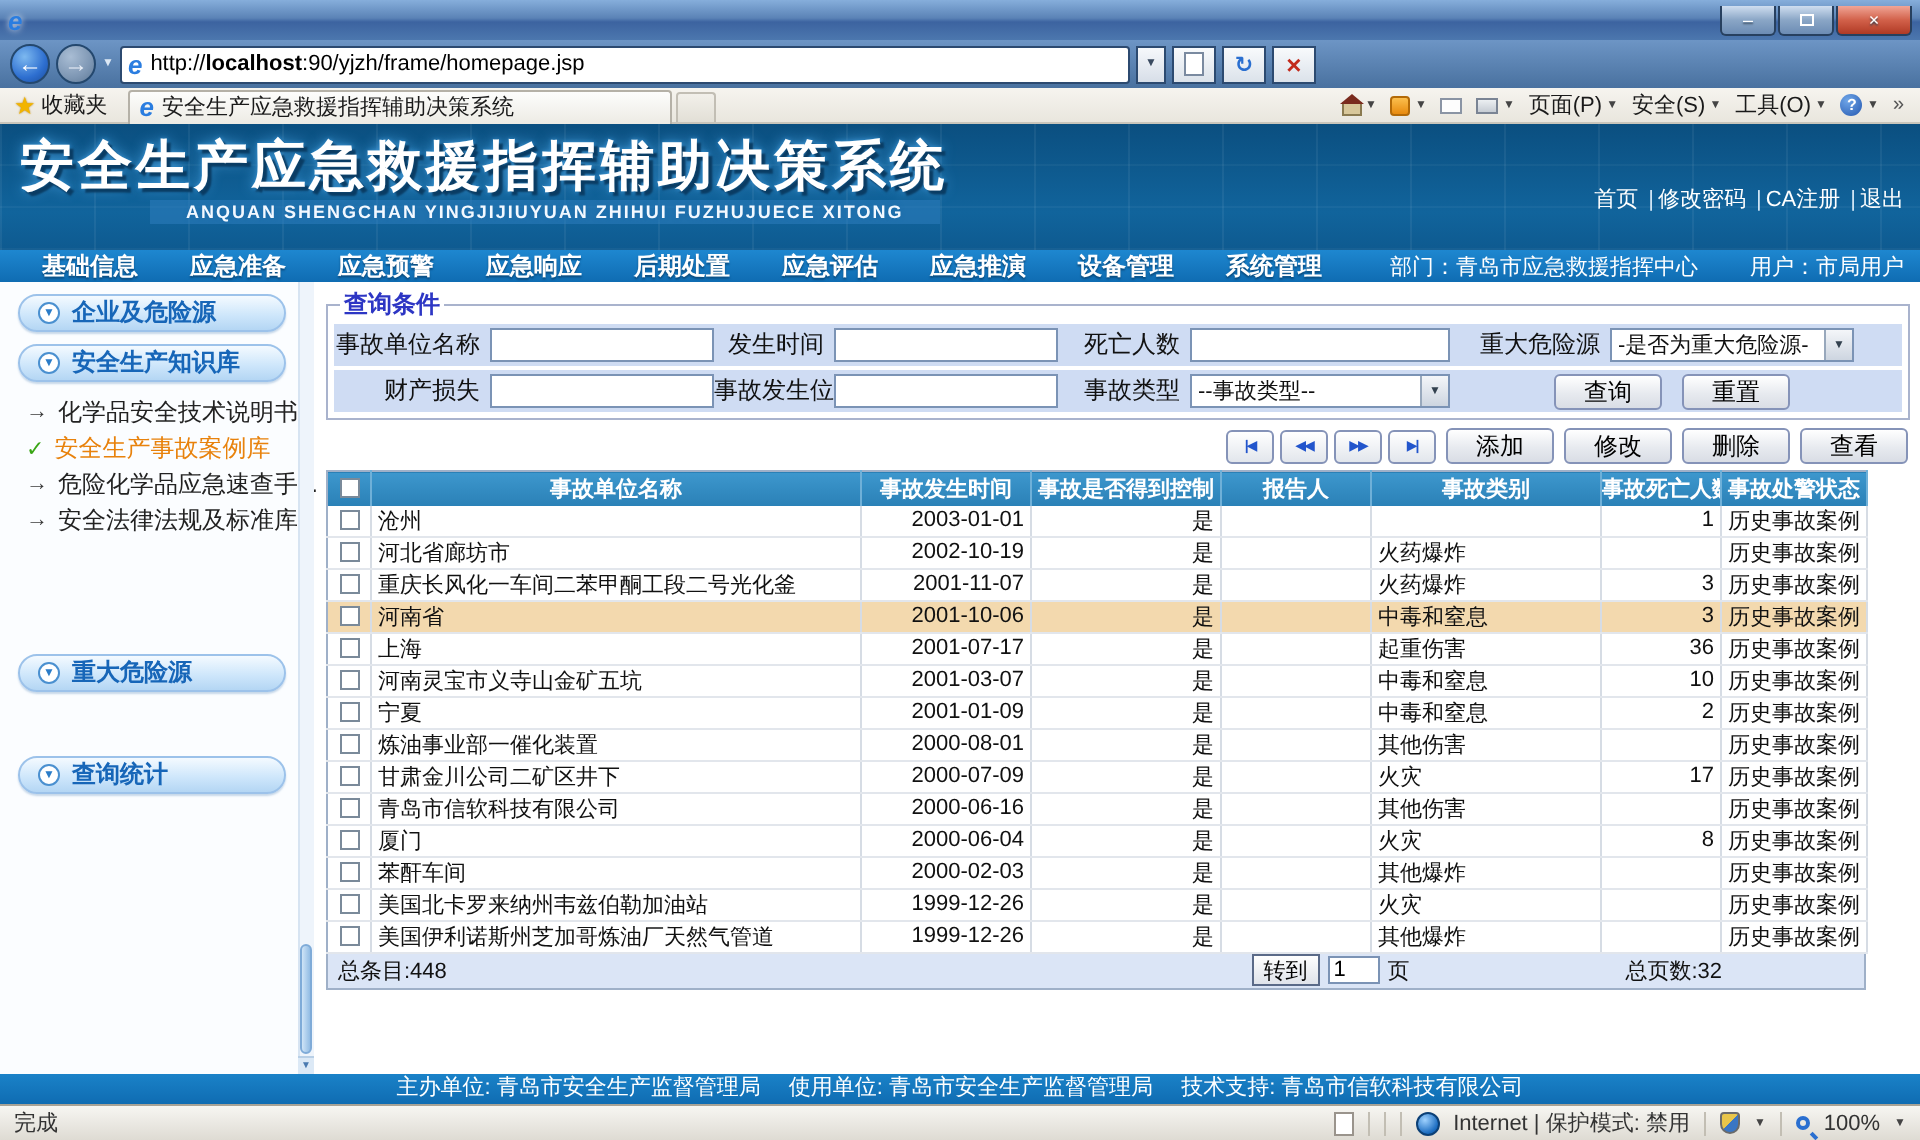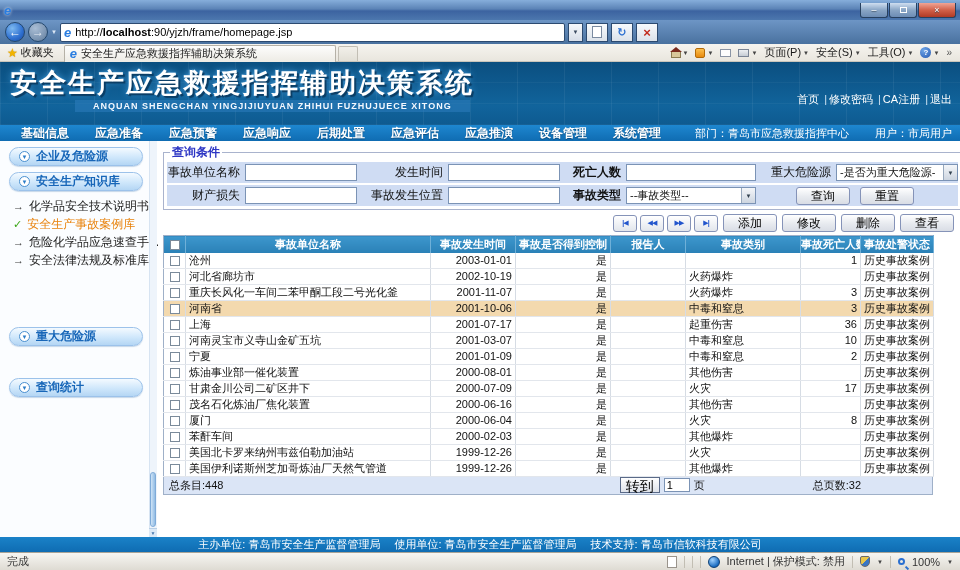--- a/index.html
+++ b/index.html
@@ -107,22 +107,22 @@
   .si-check { color:#3aa616; font-weight:bold; font-size:11px; }
   .side-gap { height:52px; }
   .side-gap2 { height:20px; }
 
   .main { position:absolute; left:157px; right:0; top:0; bottom:15px; }
   fieldset.qbox { margin:3px 5px 0 6px; border:1px solid #a9b3cd; padding:1px 3px 3px 3px; }
   fieldset.qbox legend { color:#2d36c4; font-weight:bold; font-size:12px; padding:0 2px; margin-left:3px; }
   .qrow { display:flex; align-items:center; height:21px; background:#cfdcf3; margin-bottom:2px; font-size:12px; }
   .qlabel { text-align:right; padding-right:5px; color:#111; white-space:nowrap; }
   .ql1 { width:78px; } .qf1 { width:112px; }
-  .ql2 { width:91px; } .qf2 { width:112px; }
-  .ql3 { width:66px;font-weight:bold; } .qf3 { width:130px; }
+  .ql2 { width:60px; } .qf2 { width:112px; }
+  .ql3 { width:66px; } .qf3 { width:130px; }
   .ql4 { width:80px; } .qf4 { width:122px; }
   .qinput { height:17px; width:100%; border:1px solid #7b93b5; background:#fff; font-size:11px; padding:0 2px; font-family:inherit; }
   .qselect { height:17px; background:#fff; border:1px solid #7b93b5; display:flex; align-items:center; font-size:11px; color:#111; cursor:pointer; }
   .qselect .sel-text { flex:1; padding:0 3px; white-space:nowrap; overflow:hidden; }
   .sel-btn { width:14px; height:15px; background:linear-gradient(#f4f6f9,#cdd5e0); border-left:1px solid #98a8bc;
     display:flex; align-items:center; justify-content:center; font-size:6px; color:#33414f; flex:none; }
   .qbtns { flex:1; display:flex; justify-content:center; gap:10px; padding-right:4px; }
   .btn { height:18px; border:1px solid #8593b8; border-radius:3px; background:linear-gradient(#ffffff,#e7eaef 55%,#d9dde5);
     font-size:12px; color:#000; padding:0 14px; font-family:inherit; cursor:pointer; line-height:16px; }
 
@@ -139,21 +139,21 @@
     padding:0 3px; white-space:nowrap; overflow:hidden; color:#111; }
   tr.hl td { background:#f3d9ae; }
   .c-check { text-align:center; }
   .c-date,.c-ctrl { text-align:right; }
   .c-dead { text-align:right; }
   .cbx { display:inline-block; width:10px; height:10px; border:1px solid #7a8a9a; background:#fff; vertical-align:middle; }
 
   .tfoot { width:770px; margin-left:6px; height:18px; background:#dbe5f6; border:1px solid #9fb0c8; border-top:none;
     display:flex; align-items:center; font-size:11px; padding:0 5px; color:#111; }
   .tf-spacer { flex:1; }
-  .goto-btn { height:16px; border:1px solid #5a6a88; background:linear-gradient(#fefefe,#dfe3ea); font-size:14px;
+  .goto-btn { height:16px; border:1px solid #5a6a88; background:linear-gradient(#fefefe,#dfe3ea); font-size:11px;
     padding:0 5px; font-family:inherit; cursor:pointer; }
   .pg-input { width:26px; height:14px; border:1px solid #7b93b5; font-size:11px; text-align:left; padding:0 2px; margin:0 4px; font-family:inherit; }
   .tf-gap { width:108px; } .tf-end { width:66px; }
 
   .pagefooter { position:absolute; left:0; right:0; bottom:0; height:15px; background:linear-gradient(#1a82c8,#0f6cb2);
     color:#fff; font-size:11px; text-align:center; line-height:15px; }
 
   .statusbar { position:absolute; left:0; right:0; bottom:0; height:18px;
     background:linear-gradient(#f7f6f2,#dedbd3); border-top:1px solid #a8a396;
     display:flex; align-items:center; font-size:11px; color:#333; padding:0 7px; }
@@ -475,21 +475,21 @@
               <td class="c-name" data-name="cell-unit-name">甘肃金川公司二矿区井下</td>
               <td class="c-date" data-name="cell-date">2000-07-09</td>
               <td class="c-ctrl" data-name="cell-controlled">是</td>
               <td class="c-rep" data-name="cell-reporter"></td>
               <td class="c-cat" data-name="cell-category">火灾</td>
               <td class="c-dead" data-name="cell-deaths">17</td>
               <td class="c-status" data-name="cell-status">历史事故案例</td>
             </tr>
             <tr data-name="table-row">
               <td class="c-check" data-name="cell-checkbox"><span class="cbx" data-name="row-checkbox"></span></td>
-              <td class="c-name" data-name="cell-unit-name">茂名石化炼油厂焦化装置</td>
+              <td class="c-name" data-name="cell-unit-name">青岛市信软科技有限公司</td>
               <td class="c-date" data-name="cell-date">2000-06-16</td>
               <td class="c-ctrl" data-name="cell-controlled">是</td>
               <td class="c-rep" data-name="cell-reporter"></td>
               <td class="c-cat" data-name="cell-category">其他伤害</td>
               <td class="c-dead" data-name="cell-deaths"></td>
               <td class="c-status" data-name="cell-status">历史事故案例</td>
             </tr>
             <tr data-name="table-row">
               <td class="c-check" data-name="cell-checkbox"><span class="cbx" data-name="row-checkbox"></span></td>
               <td class="c-name" data-name="cell-unit-name">厦门</td>

